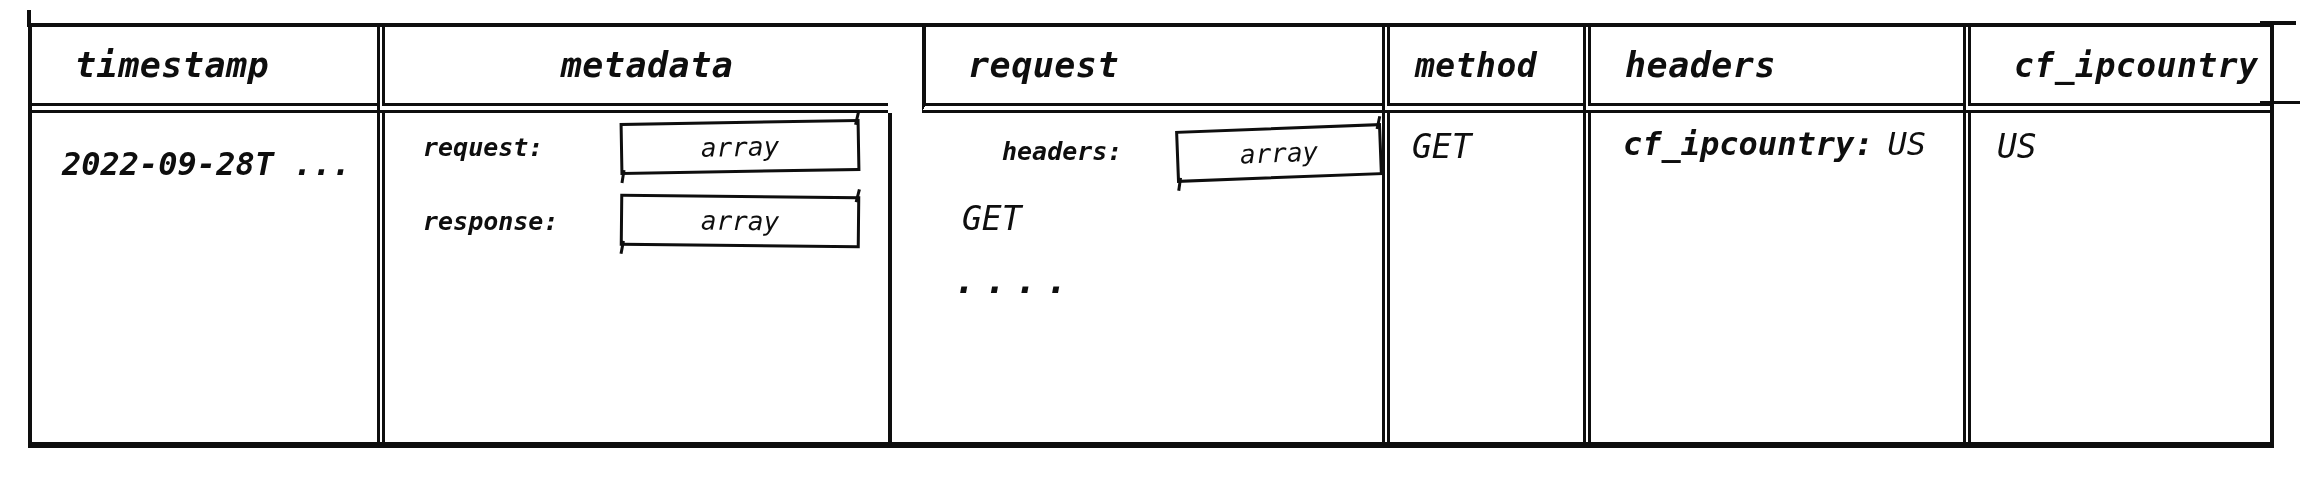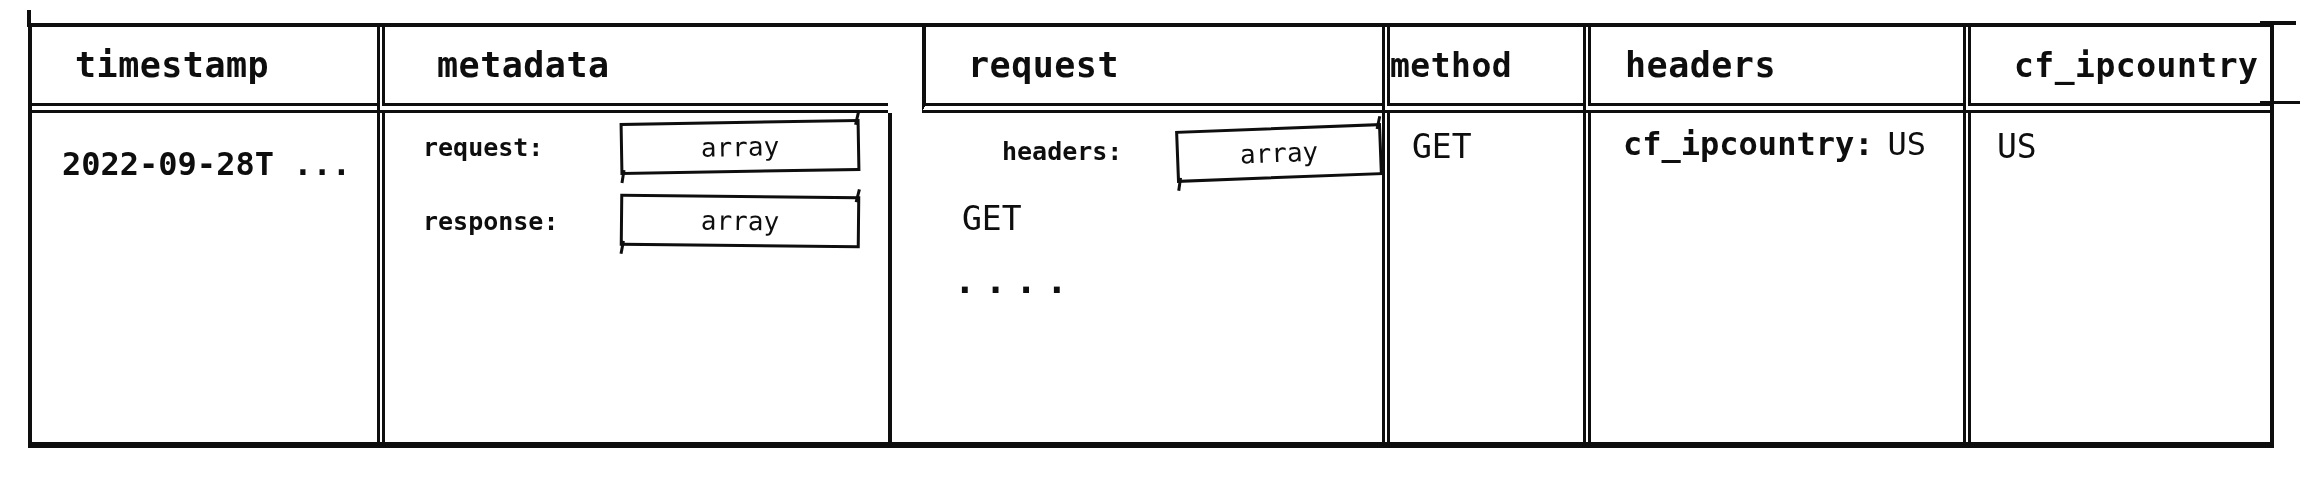--- a/index.html
+++ b/index.html
@@ -19,37 +19,37 @@
     top: 23px;
     width: 2246px;
     height: 425px;
     border: 4px solid #0e0e0e;
     border-bottom-width: 6px;
     display: grid;
     grid-template-columns: 345px 511px 494px 201px 380px 1fr;
     grid-template-rows: 86px 1fr;
     background: #ffffff;
   }
-  .cell { position: relative; }
+  .cell { position: relative; font-style: italic; }
   
   .div-double { border-left: 8px double #0e0e0e; }
   .div-single { border-left: 4px solid #0e0e0e; }
   
   .header-cell {
     display: flex;
     align-items: center;
     border-bottom: 10px double #0e0e0e;
     font-weight: bold;
     font-size: 35px;
     letter-spacing: 0.5px;
   }
   .h-timestamp    { padding-left: 43px; }
-  .h-metadata     { padding-left: 52px; }
+  .h-metadata     { padding-left: 21px; justify-content: center; }
   .h-request      { padding-left: 42px; margin-left: 34px; }
-  .h-method       { font-size: 33px; }
+  .h-method       { padding-left: 25px; font-size: 33px; }
   .h-headers      { padding-left: 34px; }
   .h-cf_ipcountry { padding-left: 43px; font-size: 33px; }
   
   .b-timestamp { padding: 32px 0 0 30px; font-weight: bold; font-size: 32px; }
   .b-metadata  { padding: 8px 0 0 38px; }
   .b-request   { padding: 10px 0 0 62px; }
   .b-method    { padding: 14px 0 0 22px; font-size: 33px; }
   .b-headers   { padding: 12px 0 0 32px; font-size: 32px; }
   .b-cf        { padding: 14px 0 0 26px; font-size: 33px; }
   .kv { display: flex; align-items: center; }

